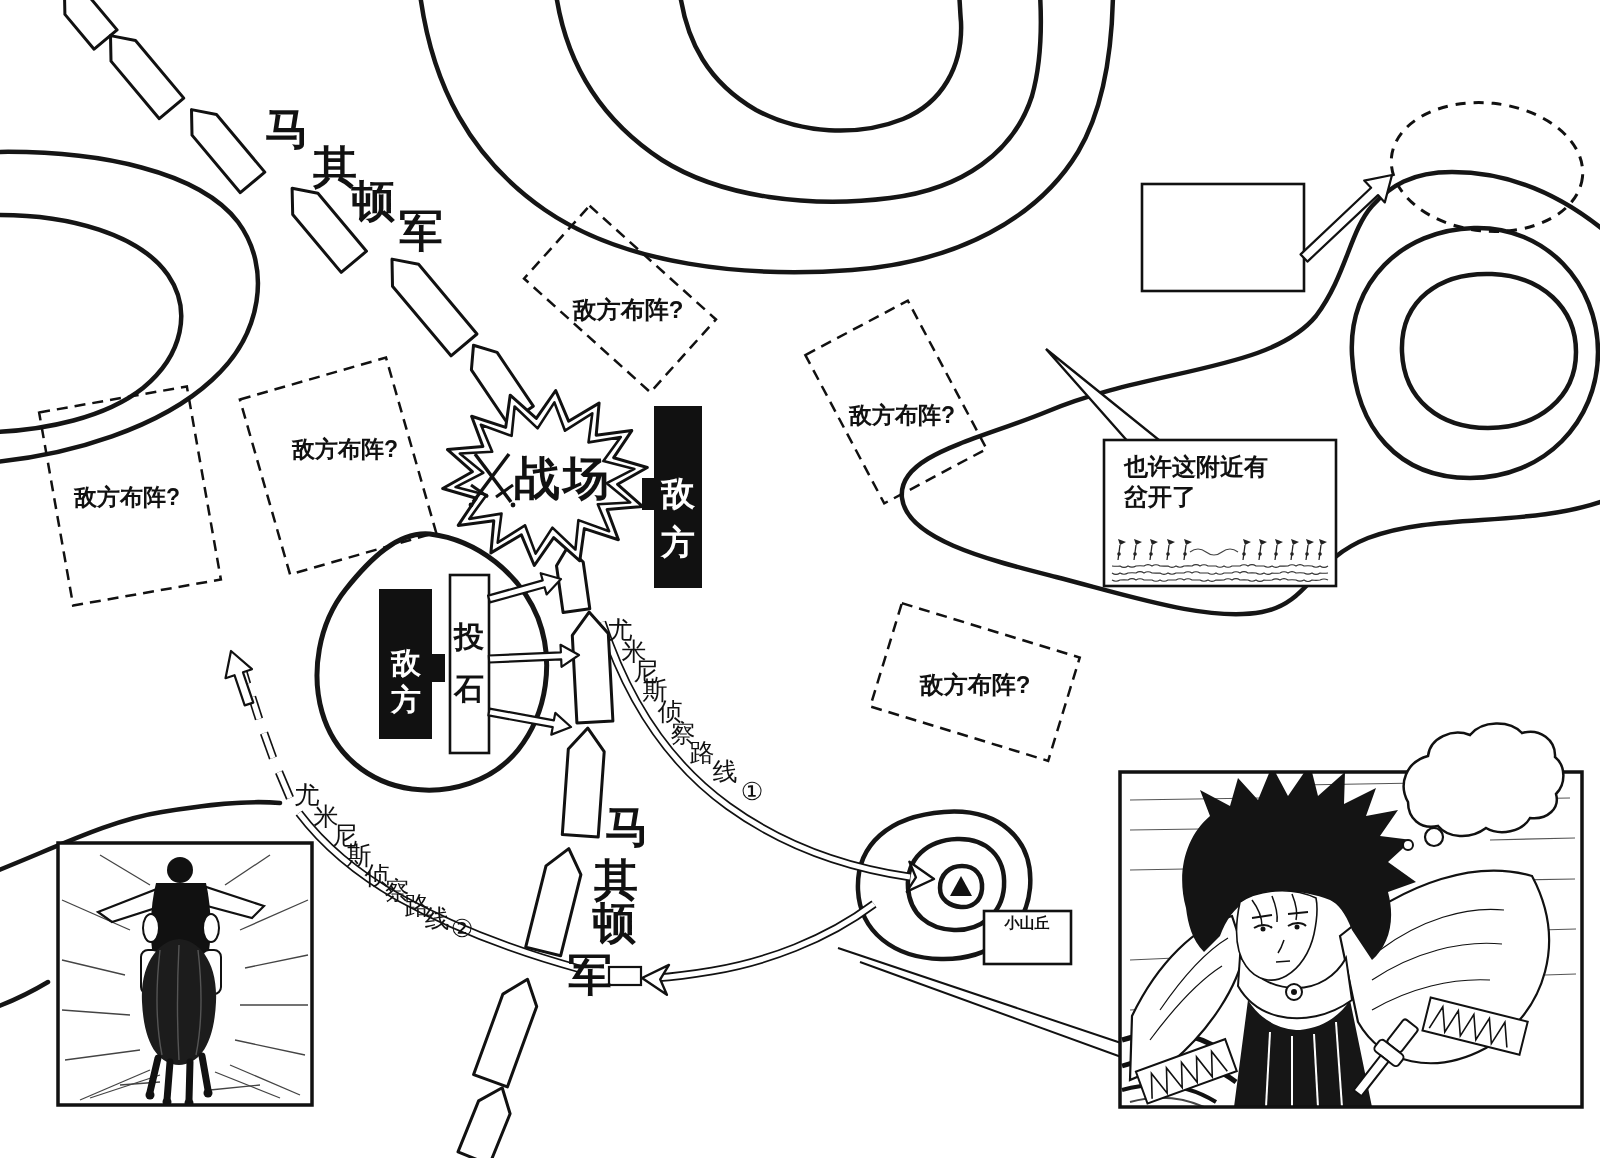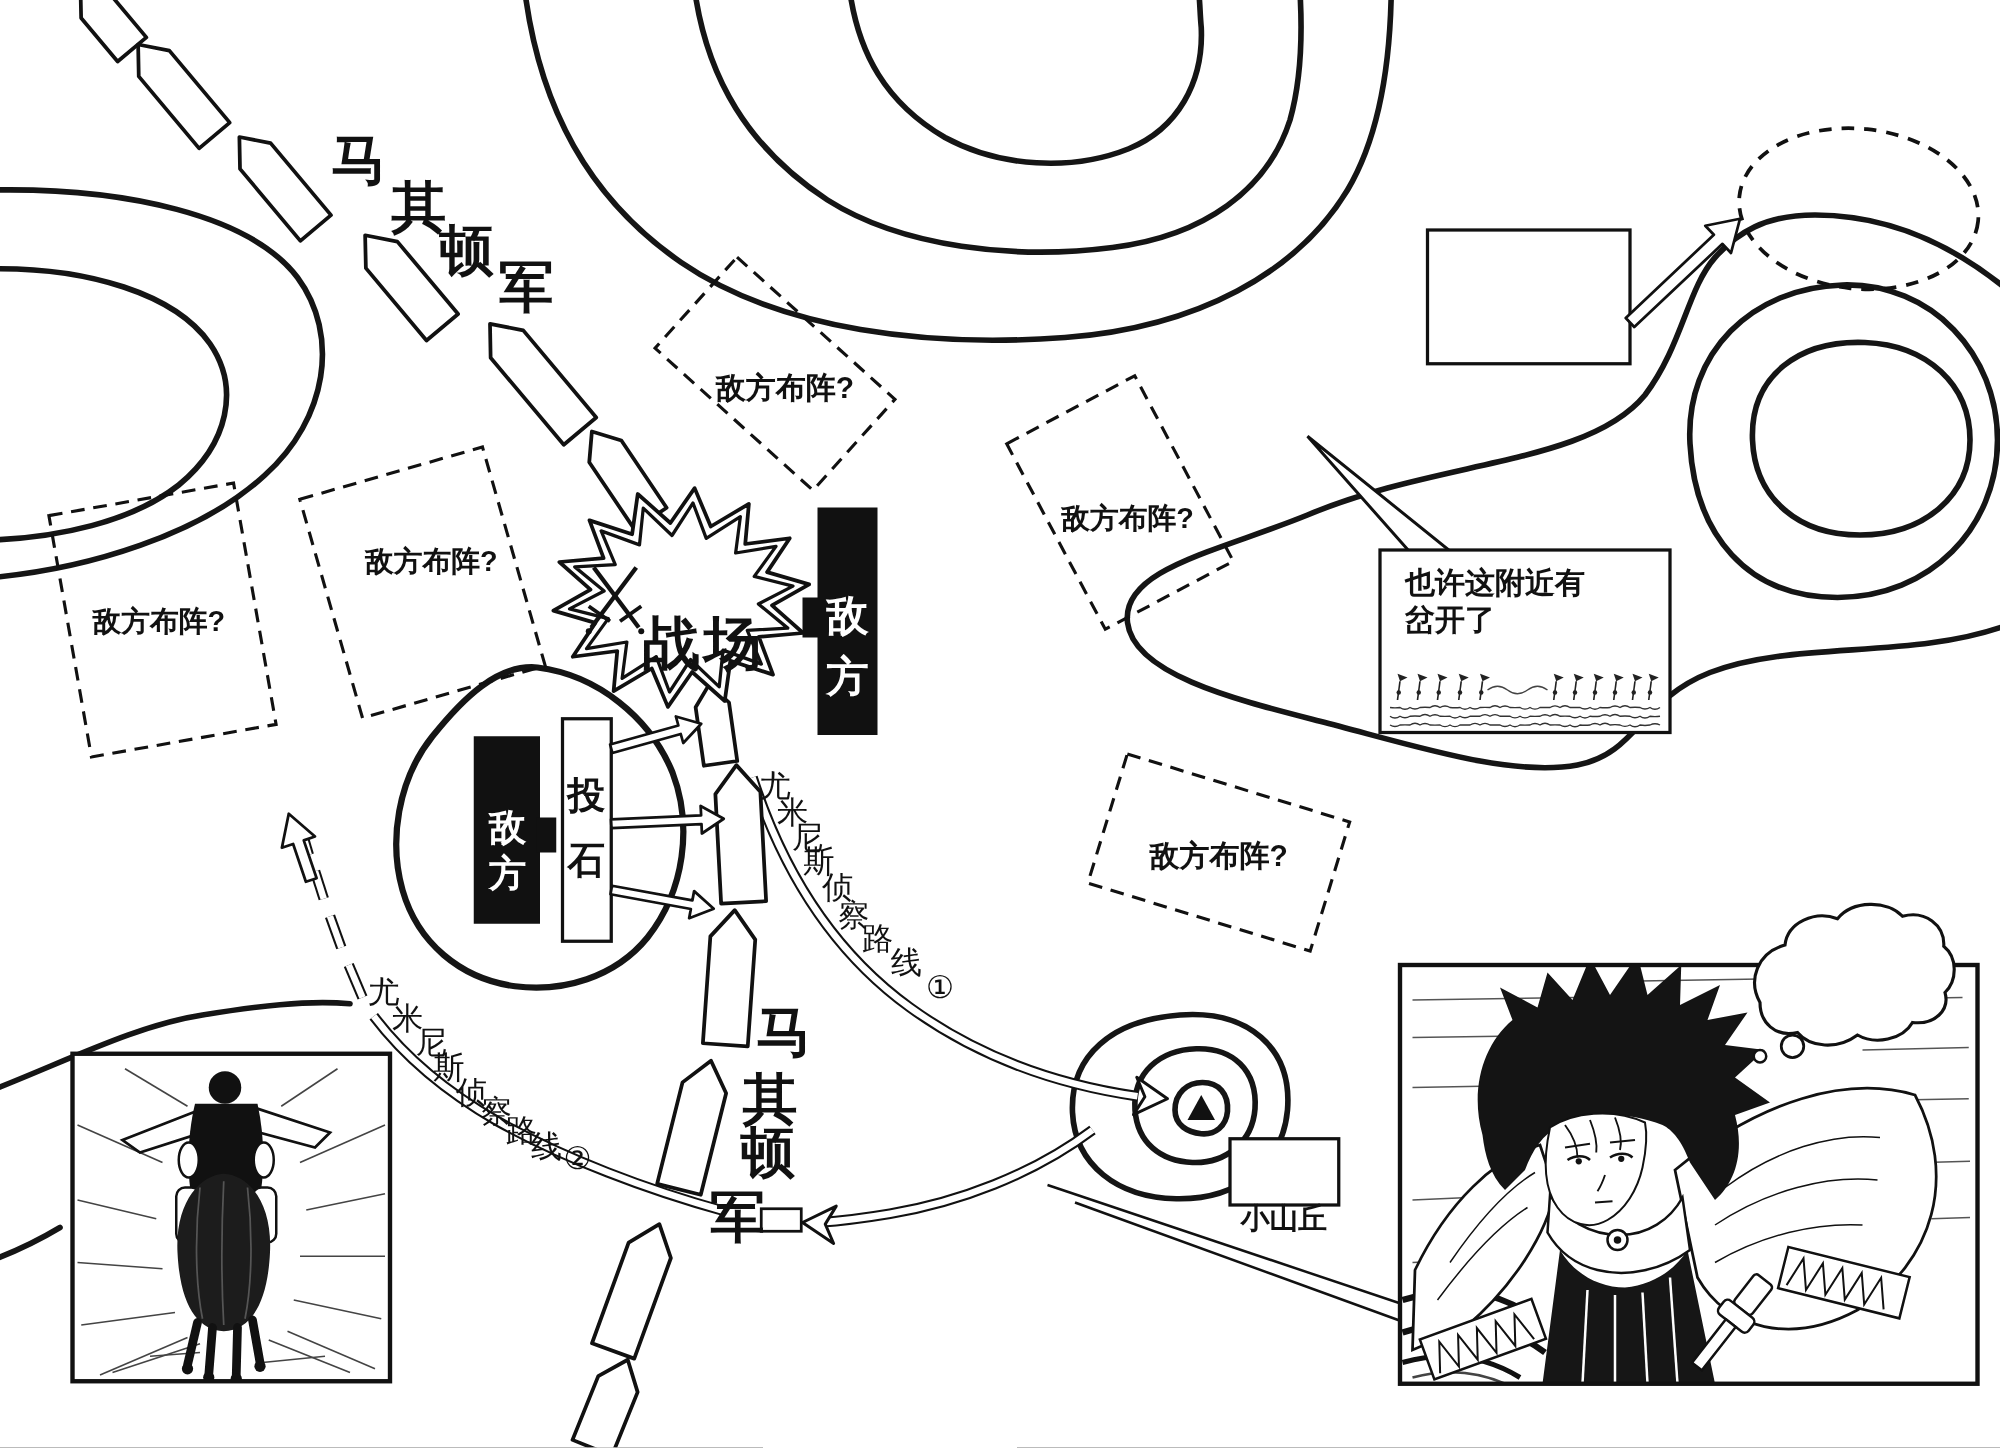--- a/index.html
+++ b/index.html
@@ -299,29 +299,29 @@
       </g>
     </g>
     <rect x="1120" y="772" width="462" height="335" fill="none" stroke="#111" stroke-width="3.5"></rect>
     <path d="M 1408,802 C 1398,784 1406,762 1428,756 C 1430,738 1452,728 1470,735 C 1482,720 1510,720 1522,733 C 1540,728 1556,740 1555,757 C 1566,766 1566,784 1556,794 C 1560,808 1548,820 1530,818 C 1522,832 1500,836 1486,828 C 1470,840 1448,838 1438,826 C 1420,830 1408,818 1408,802 Z" fill="#fff" stroke="#111" stroke-width="2.5"></path>
     <circle cx="1434" cy="837" r="9" fill="#fff" stroke="#111" stroke-width="2.2"></circle>
     <circle cx="1408" cy="845" r="5" fill="#fff" stroke="#111" stroke-width="2"></circle>
   </g>
 </svg>
 
 <div id="labels">
-  <div class="lbl heavy" style="left:563px;top:479px;font-size:46px;letter-spacing:3px;margin-top:36px;">战场</div>
+  <div class="lbl heavy" style="left:563px;top:479px;font-size:46px;letter-spacing:3px;">战场</div>
 
   <div class="lbl bold" style="left:127px;top:497px;font-size:23px;">敌方布阵?</div>
   <div class="lbl bold" style="left:345px;top:449px;font-size:23px;">敌方布阵?</div>
   <div class="lbl bold" style="left:628px;top:310px;font-size:24px;">敌方布阵?</div>
   <div class="lbl bold" style="left:902px;top:415px;font-size:23px;">敌方布阵?</div>
   <div class="lbl bold" style="left:975px;top:685px;font-size:24px;">敌方布阵?</div>
 
-  <div class="lbl bold" style="left:1027px;top:975px;font-size:23px;">小山丘</div>
+  <div class="lbl bold" style="left:1027px;top:923px;font-size:15px;">小山丘</div>
 
 
   <div class="bubble-text" style="left:1124px;top:452px;font-size:24px;">
     <div>也许这附近有</div>
     <div>岔开了</div>
   </div>
 
   <div id="scatter-root">
         <span class="char" style="left: 287px; top: 129px; font-size: 44px; color: rgb(17, 17, 17); font-weight: 900;">马</span>
         <span class="char" style="left: 335px; top: 167px; font-size: 44px; color: rgb(17, 17, 17); font-weight: 900;">其</span>

